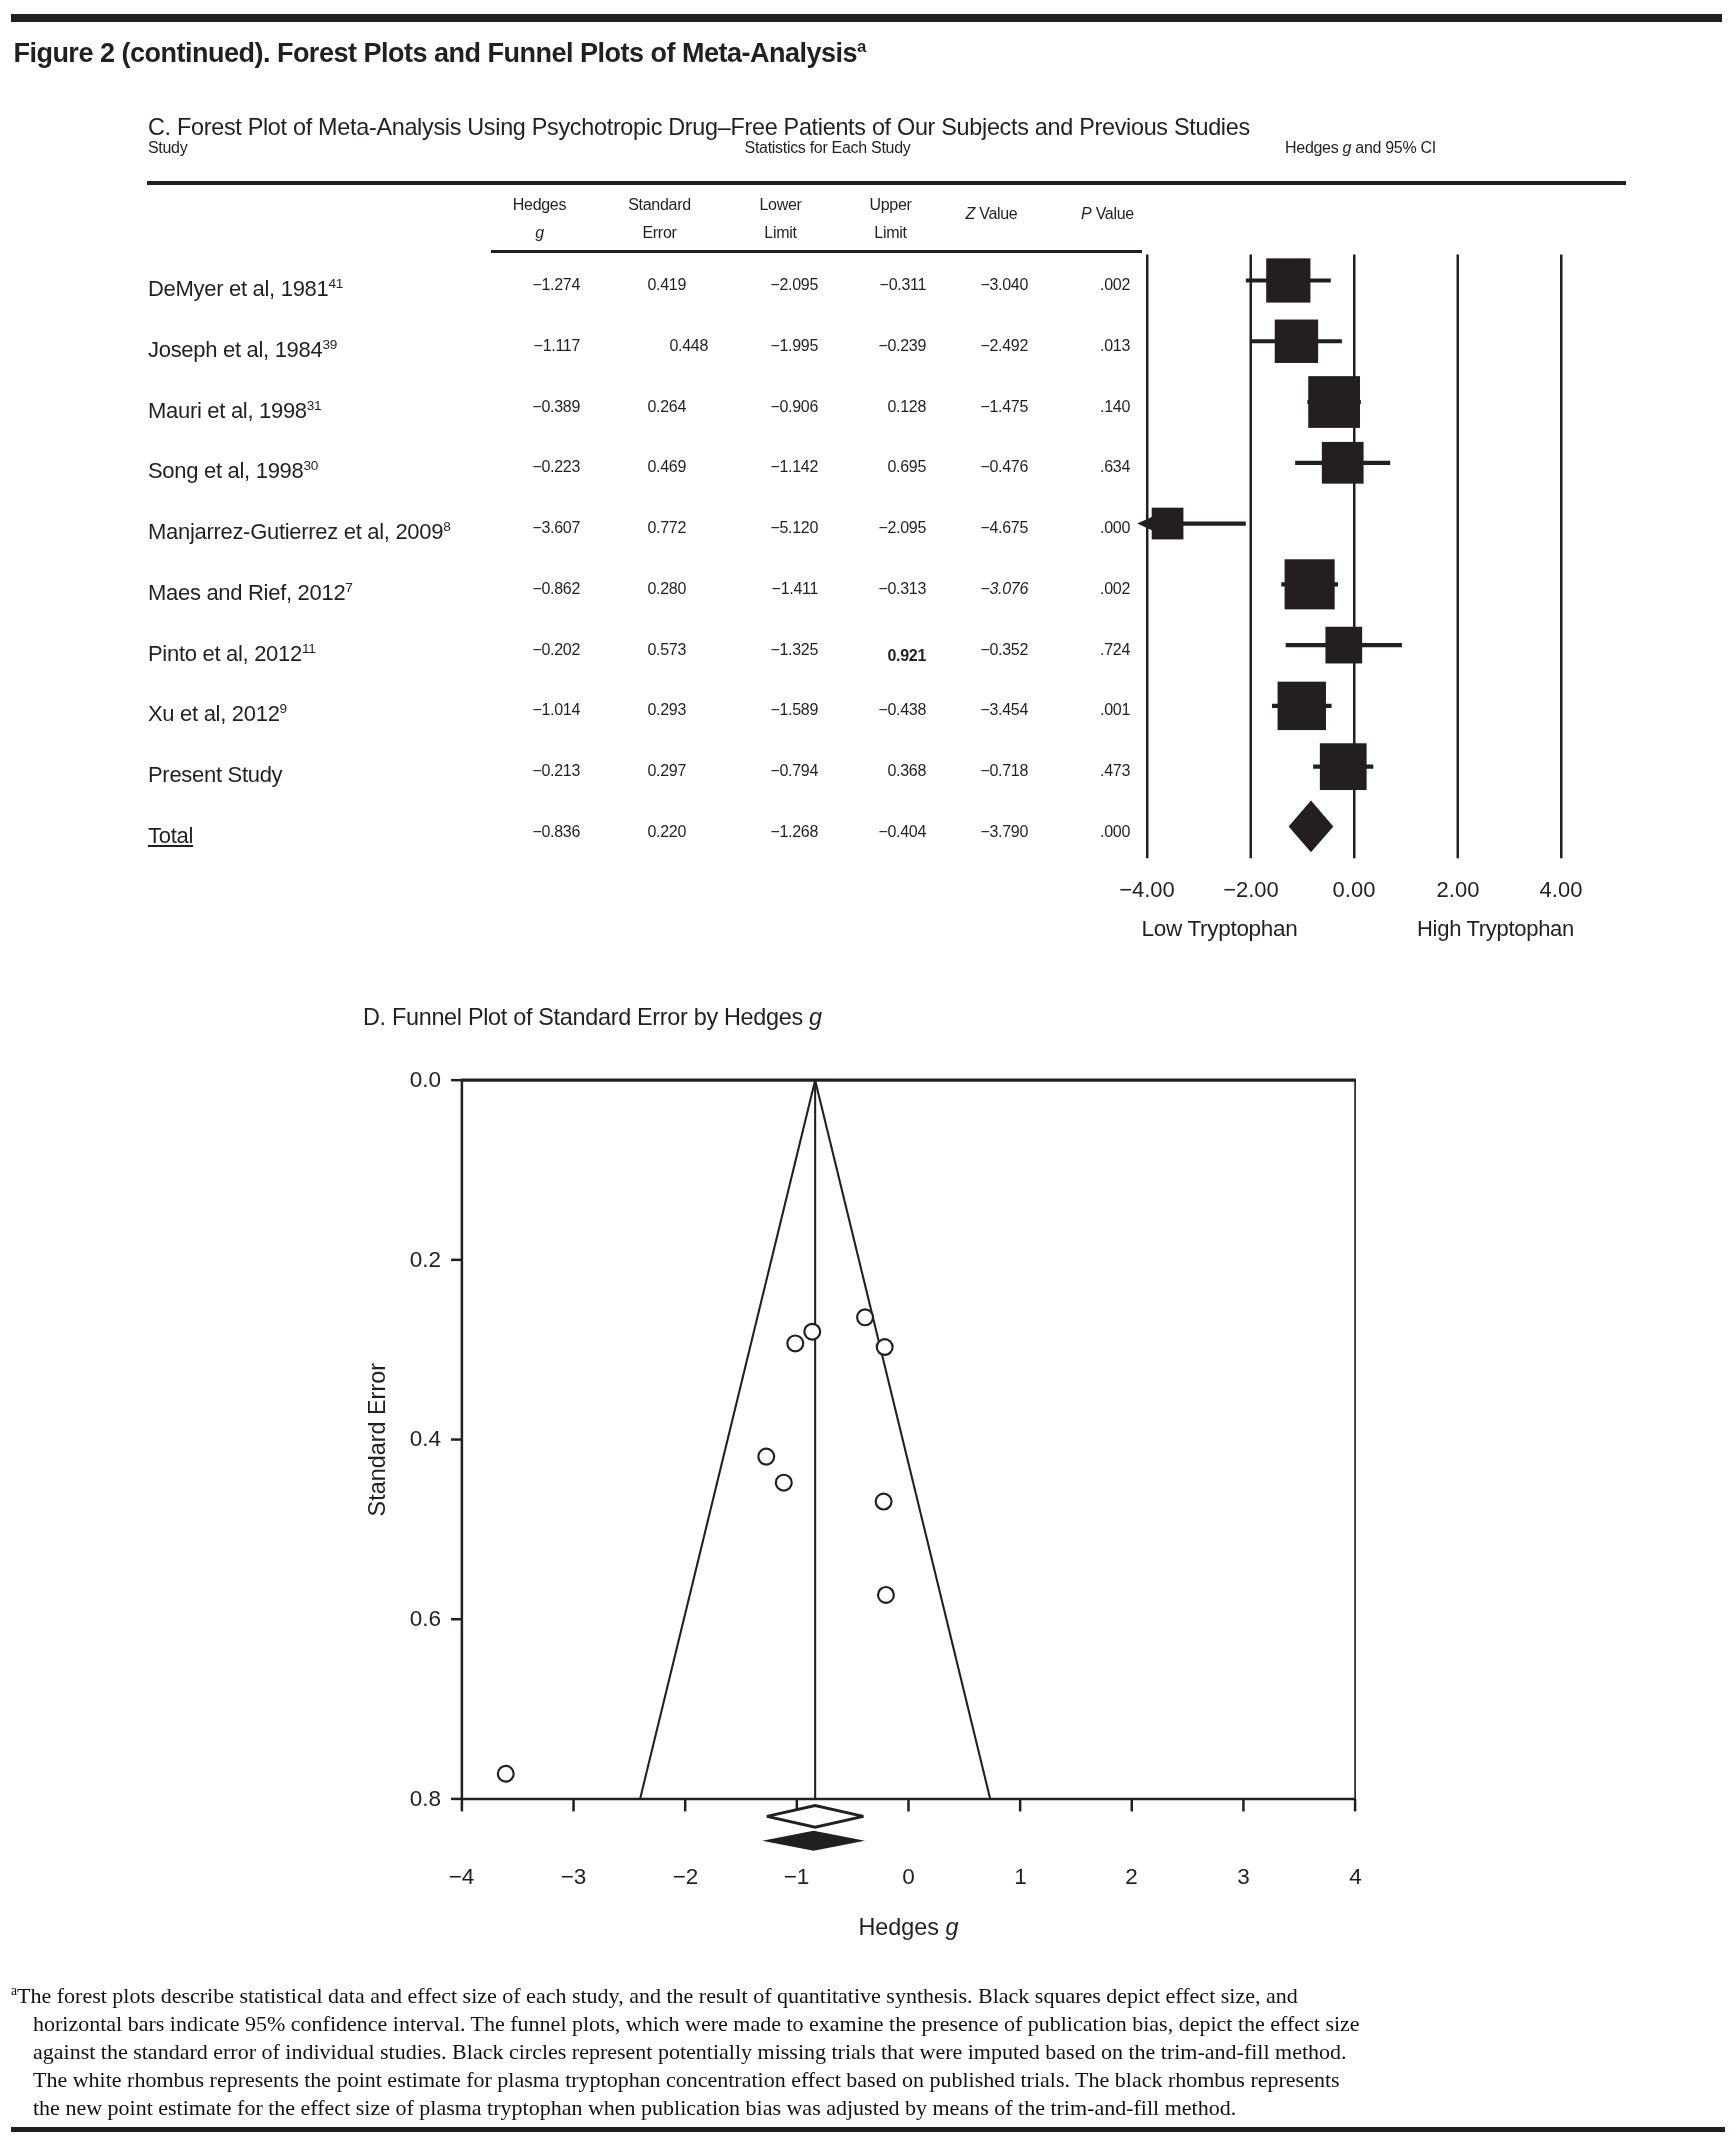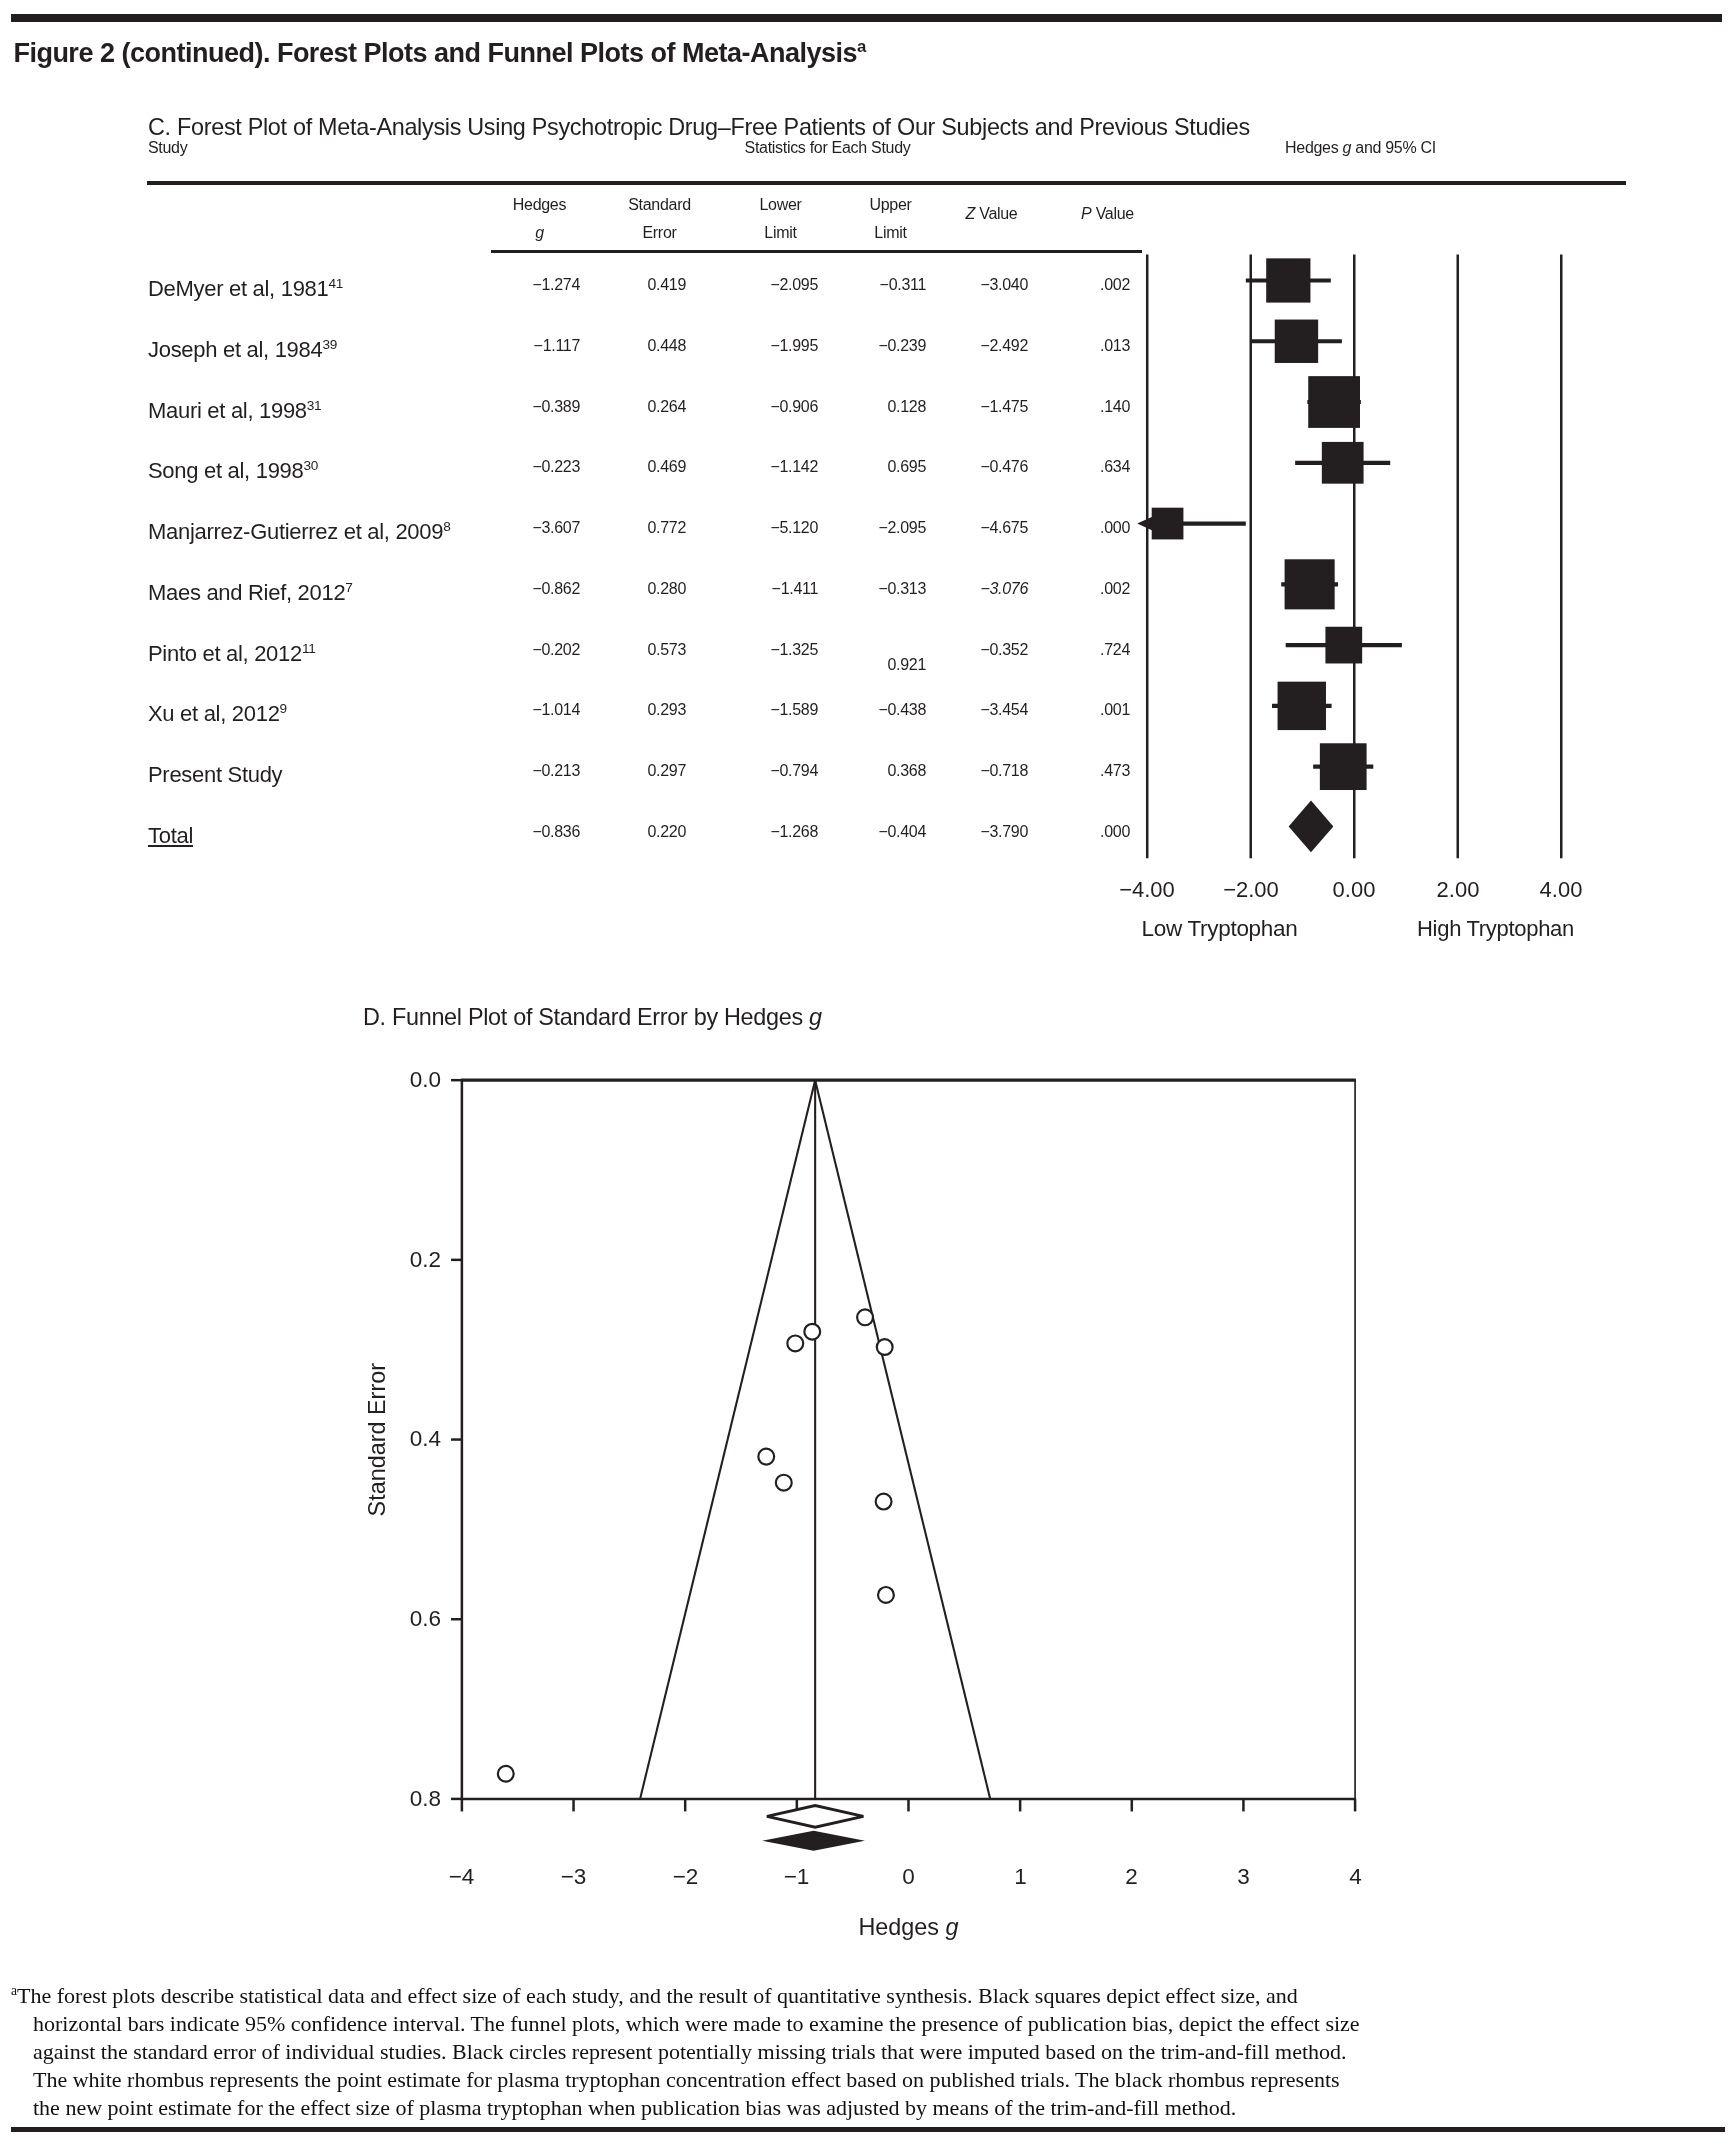--- a/index.html
+++ b/index.html
@@ -74,21 +74,21 @@
         <span class="cell" style="left: 455px; top: 2.5px; width: 125px;">−1.274</span>
         <span class="cell" style="left: 561px; top: 2.5px; width: 125px;">0.419</span>
         <span class="cell" style="left: 693px; top: 2.5px; width: 125px;">−2.095</span>
         <span class="cell" style="left: 801px; top: 2.5px; width: 125px;">−0.311</span>
         <span class="cell" style="left: 903px; top: 2.5px; width: 125px;">−3.040</span>
         <span class="cell" style="left: 1005px; top: 2.5px; width: 125px;">.002</span>
       </div>
       <div class="abs" style="left: 0px; top: 334px; width: 1736px; height: 30px;">
         <span class="abs row-label" style="left: 148px; top: 2.5px;">Joseph et al, 1984<sup>39</sup></span>
         <span class="cell" style="left: 455px; top: 2.5px; width: 125px;">−1.117</span>
-        <span class="cell" style="left: 561px; top: 2.5px; width: 125px;">0.448</span>
+        <span class="cell" style="left: 583px; top: 2.5px; width: 125px;">0.448</span>
         <span class="cell" style="left: 693px; top: 2.5px; width: 125px;">−1.995</span>
         <span class="cell" style="left: 801px; top: 2.5px; width: 125px;">−0.239</span>
         <span class="cell" style="left: 903px; top: 2.5px; width: 125px;">−2.492</span>
         <span class="cell" style="left: 1005px; top: 2.5px; width: 125px;">.013</span>
       </div>
       <div class="abs" style="left: 0px; top: 395px; width: 1736px; height: 30px;">
         <span class="abs row-label" style="left: 148px; top: 2.5px;">Mauri et al, 1998<sup>31</sup></span>
         <span class="cell" style="left: 455px; top: 2.5px; width: 125px;">−0.389</span>
         <span class="cell" style="left: 561px; top: 2.5px; width: 125px;">0.264</span>
         <span class="cell" style="left: 693px; top: 2.5px; width: 125px;">−0.906</span>
@@ -121,21 +121,21 @@
         <span class="cell" style="left: 693px; top: 2.5px; width: 125px;">−1.411</span>
         <span class="cell" style="left: 801px; top: 2.5px; width: 125px;">−0.313</span>
         <span class="cell" style="left: 903px; top: 2.5px; width: 125px; font-style: italic;">−3.076</span>
         <span class="cell" style="left: 1005px; top: 2.5px; width: 125px;">.002</span>
       </div>
       <div class="abs" style="left: 0px; top: 638px; width: 1736px; height: 30px;">
         <span class="abs row-label" style="left: 148px; top: 2.5px;">Pinto et al, 2012<sup>11</sup></span>
         <span class="cell" style="left: 455px; top: 2.5px; width: 125px;">−0.202</span>
         <span class="cell" style="left: 561px; top: 2.5px; width: 125px;">0.573</span>
         <span class="cell" style="left: 693px; top: 2.5px; width: 125px;">−1.325</span>
-        <span class="cell" style="left: 801px; top: 18px; width: 125px;">0.921</span>
+        <span class="cell" style="left: 801px; top: 9px; width: 125px; font-weight: bold;">0.921</span>
         <span class="cell" style="left: 903px; top: 2.5px; width: 125px;">−0.352</span>
         <span class="cell" style="left: 1005px; top: 2.5px; width: 125px;">.724</span>
       </div>
       <div class="abs" style="left: 0px; top: 698px; width: 1736px; height: 30px;">
         <span class="abs row-label" style="left: 148px; top: 2.5px;">Xu et al, 2012<sup>9</sup></span>
         <span class="cell" style="left: 455px; top: 2.5px; width: 125px;">−1.014</span>
         <span class="cell" style="left: 561px; top: 2.5px; width: 125px;">0.293</span>
         <span class="cell" style="left: 693px; top: 2.5px; width: 125px;">−1.589</span>
         <span class="cell" style="left: 801px; top: 2.5px; width: 125px;">−0.438</span>
         <span class="cell" style="left: 903px; top: 2.5px; width: 125px;">−3.454</span>

